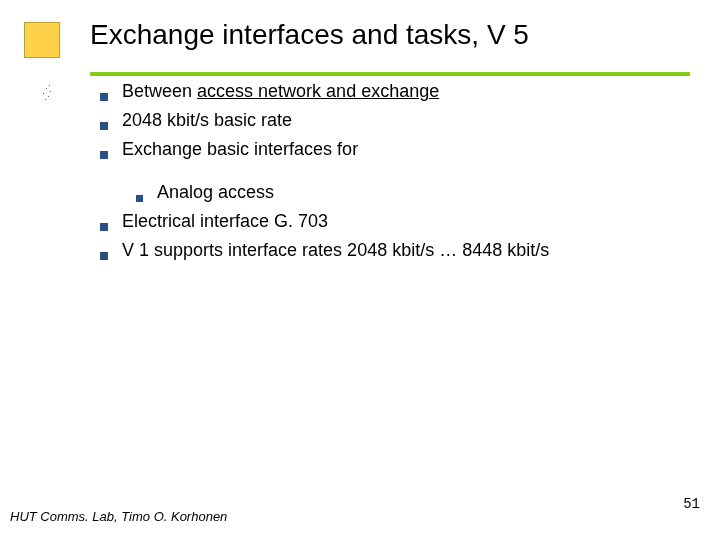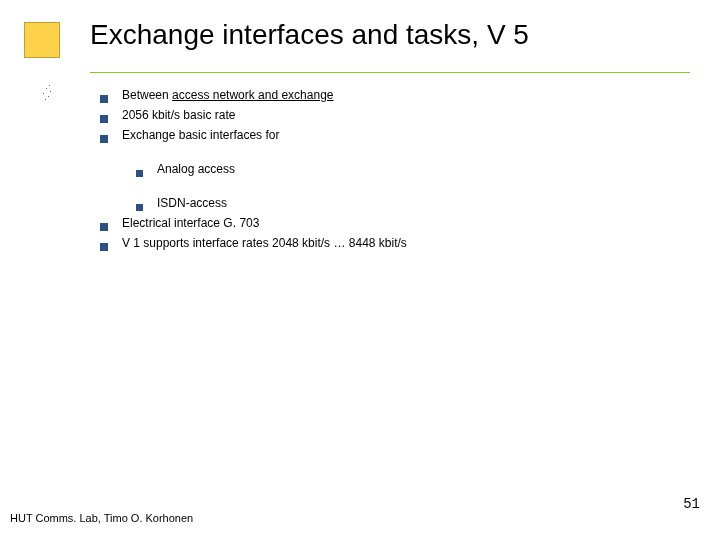--- a/index.html
+++ b/index.html
@@ -42,30 +42,30 @@
   }
   .title {
     position: absolute;
     top: 20px;
     left: 90px;
     right: 30px;
     height: 50px;
     font-size: 28px;
     font-weight: 400;
     line-height: 1.1;
-    border-bottom: 1px solid #84cc16;
+    border-bottom: 4px solid #84cc16;
     padding-bottom: 2px;
     font-family: Verdana, Geneva, sans-serif;
   }
   .content {
     position: absolute;
-    top: 86px;
+    top: 78px;
     left: 100px;
     right: 40px;
-    font-size: 12px;
+    font-size: 18px;
     line-height: 1.5;
   }
   .bullet-row {
     display: flex;
     align-items: baseline;
     gap: 14px;
     margin-bottom: 2px;
   }
   .bullet-row.sub {
     margin-left: 36px;
@@ -88,21 +88,22 @@
     flex: 1 1 auto;
   }
   .underlined {
     text-decoration: underline;
     text-decoration-thickness: 1px;
   }
   .footer-left {
     position: absolute;
     left: 10px;
     bottom: 16px;
-    font-size: 11px;
+    font-size: 13px;
+    font-style: italic;
     font-family: Verdana, Geneva, sans-serif;
   }
   .footer-right {
     position: absolute;
     right: 20px;
     bottom: 28px;
     font-size: 14px;
     font-family: Liberation Mono, monospace;
   }
 </style>
@@ -126,37 +127,33 @@
 
   <div class="content">
 
     <div class="bullet-row">
       <div class="sq-bullet"></div>
       <div class="bullet-text"><span>Between </span><span class="underlined">access network and exchange</span></div>
     </div>
 
     <div class="bullet-row">
       <div class="sq-bullet"></div>
-      <div class="bullet-text">2056 kbit/s basic rate</div>
+      <div class="bullet-text">2048 kbit/s basic rate</div>
     </div>
 
     <div class="bullet-row">
       <div class="sq-bullet"></div>
       <div class="bullet-text">Exchange basic interfaces for</div>
     </div>
 
     <div class="bullet-row sub">
       <div class="sq-bullet small"></div>
       <div class="bullet-text">Analog access</div>
     </div>
 
-    <div class="bullet-row sub">
-      <div class="sq-bullet small"></div>
-      <div class="bullet-text">ISDN-access</div>
-    </div>
 
     <div class="bullet-row">
       <div class="sq-bullet"></div>
       <div class="bullet-text">Electrical interface G. 703</div>
     </div>
 
 
     <div class="bullet-row">
       <div class="sq-bullet"></div>
       <div class="bullet-text">V 1 supports interface rates 2048 kbit/s … 8448 kbit/s</div>

